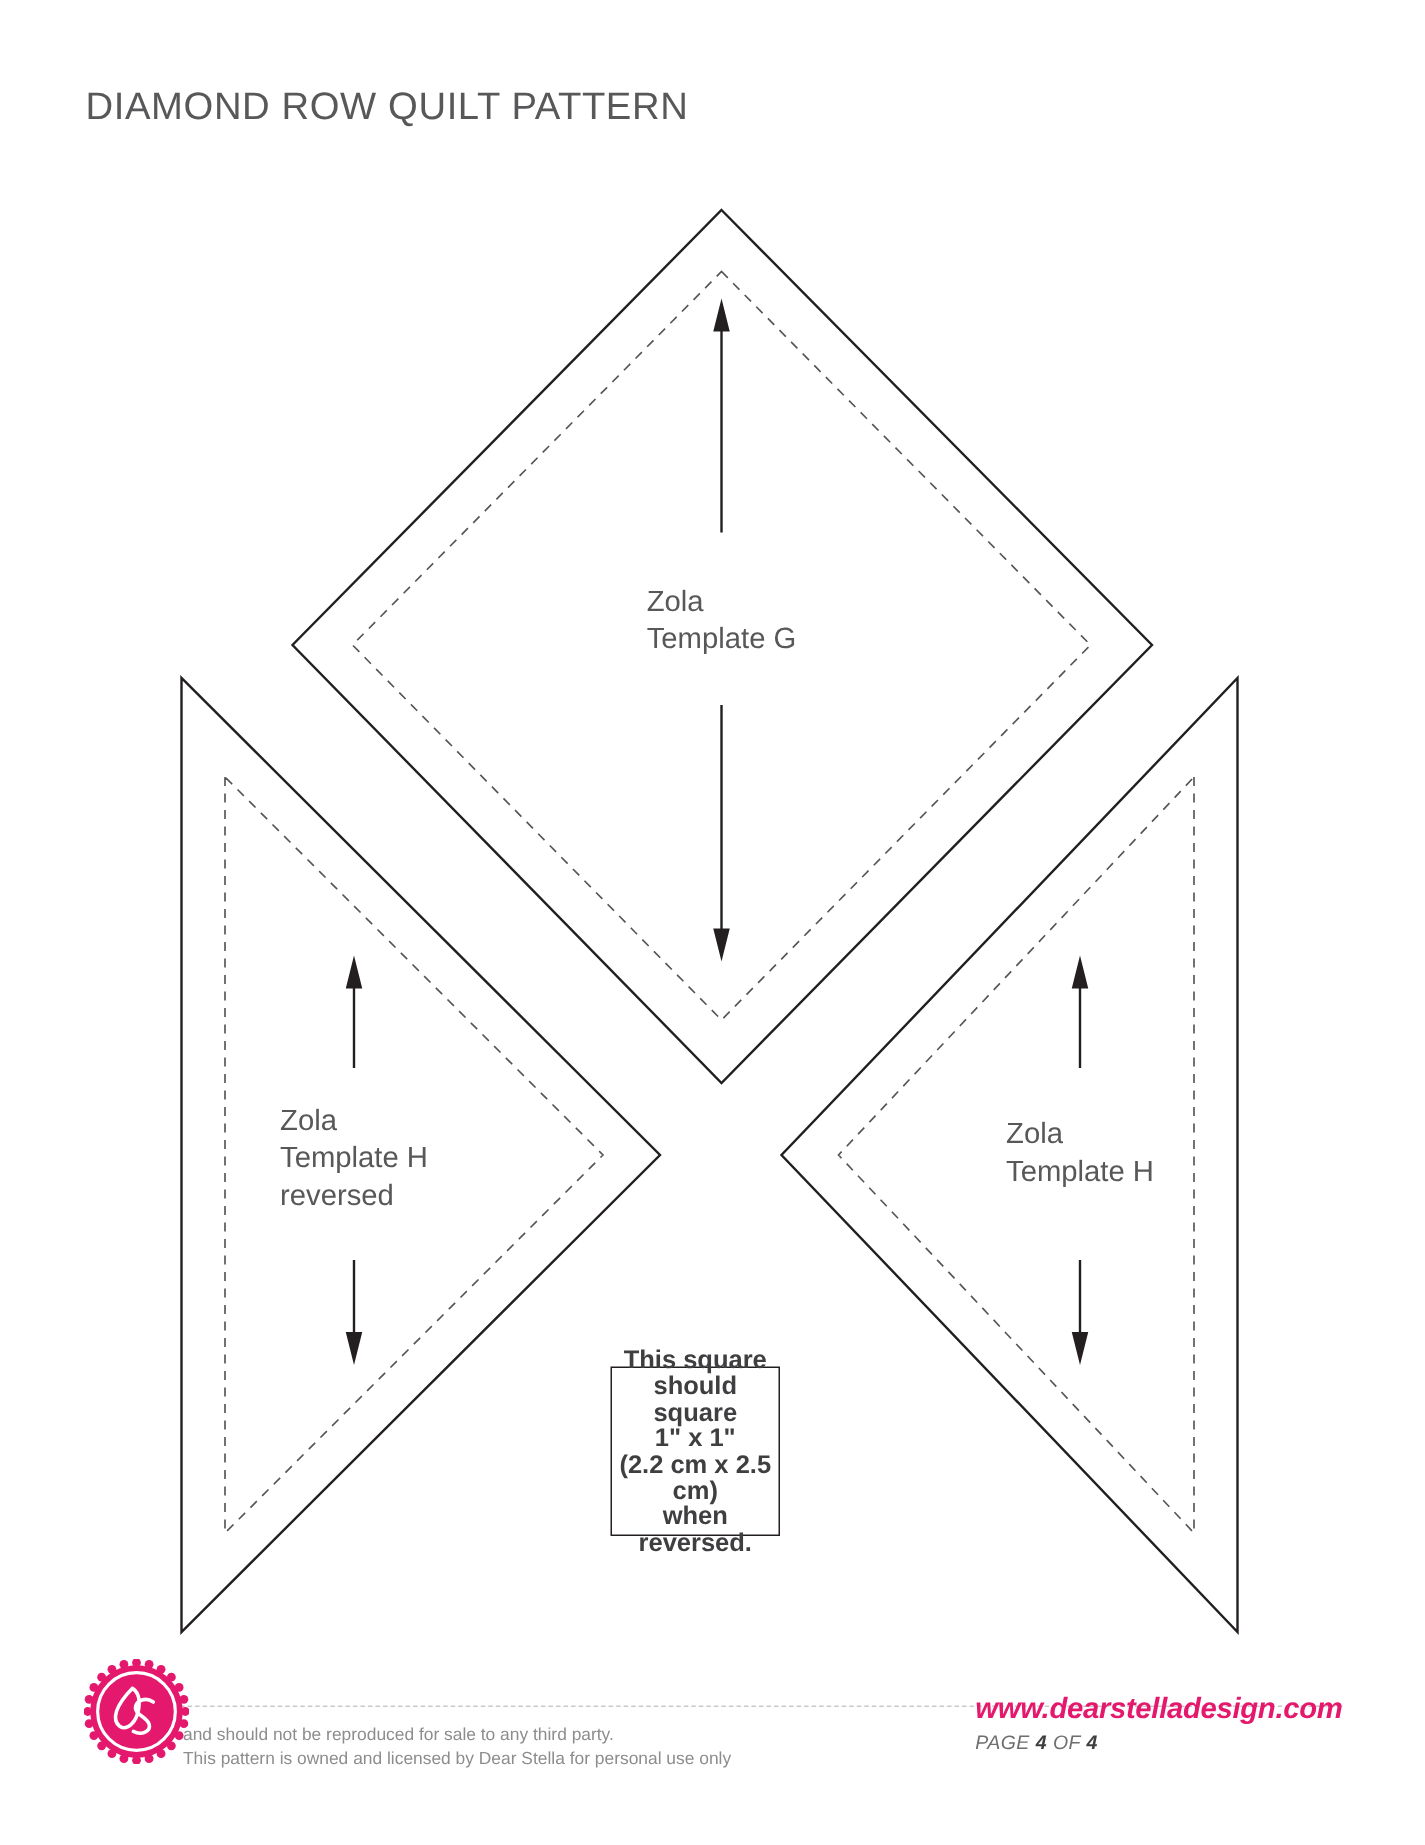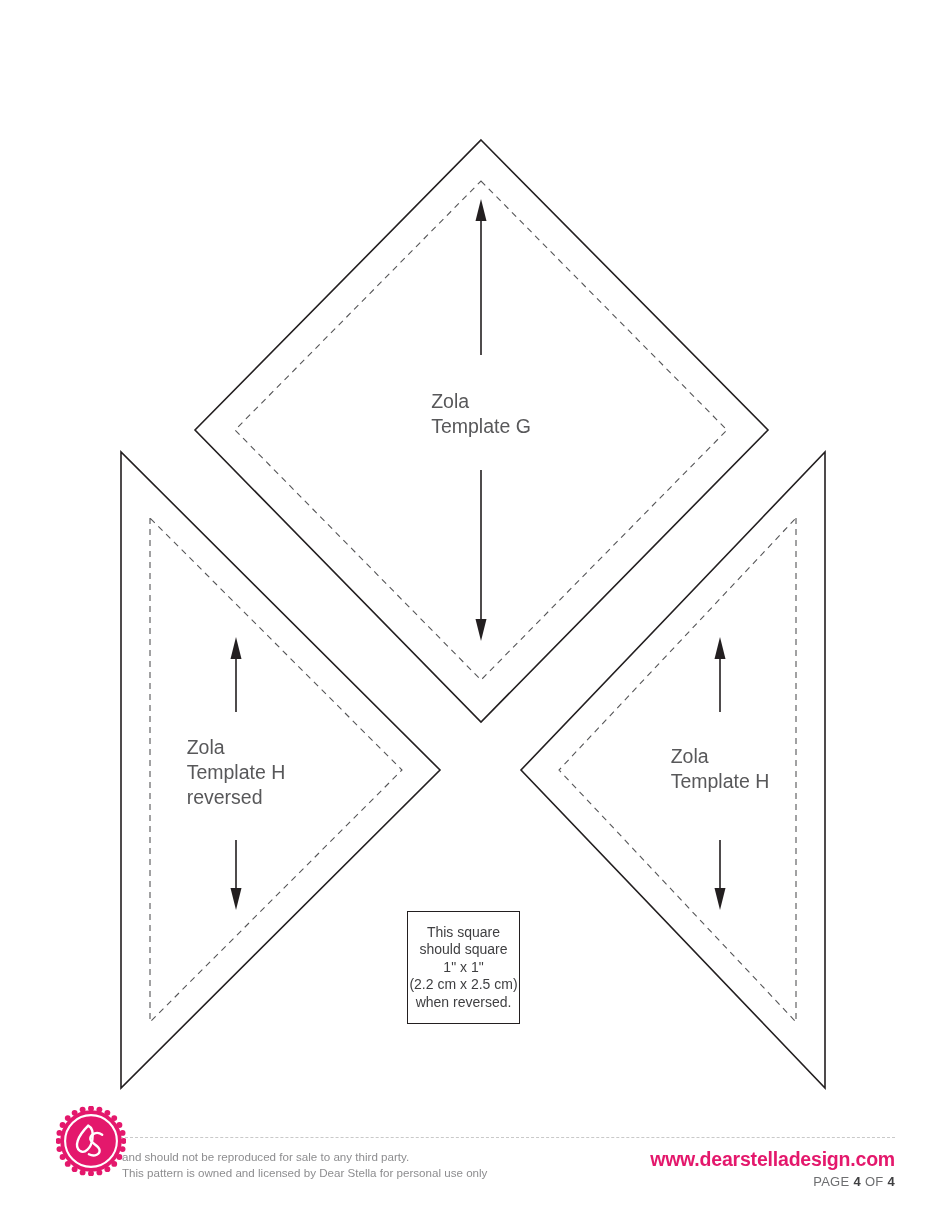--- a/index.html
+++ b/index.html
@@ -69,24 +69,24 @@
     height: 113px;
     box-sizing: border-box;
     border: 1px solid #231f20;
     background: #ffffff;
     display: flex;
     align-items: center;
     justify-content: center;
   }
   #measure-square-text {
     text-align: center;
-    font-size: 14px;
+    font-size: 17px;
     line-height: 17.4px;
     color: #3f3f41;
-    font-weight: 400;
+    font-weight: 700;
   }
 
   
   #footer {
     position: absolute;
     left: 0;
     top: 1105px;
     width: 950px;
     height: 125px;
   }
@@ -111,22 +111,22 @@
     top: 44px;
     width: 400px;
     font-size: 11.6px;
     line-height: 15.5px;
     color: #8d8d8f;
     font-weight: 400;
   }
   #footer-right {
     position: absolute;
     right: 55px;
-    top: 43px;
-    text-align: right;
+    top: 23px;
+    font-style: italic;
   }
   #footer-website {
     font-size: 19.5px;
     font-weight: bold;
     color: #e4186c;
     letter-spacing: -0.2px;
     white-space: nowrap;
   }
   #footer-page {
     margin-top: 3px;
@@ -135,20 +135,21 @@
     letter-spacing: 0.3px;
     white-space: nowrap;
   }
   #footer-page b { font-weight: bold; color: #3f3f41; }
 </style>
 </head>
 <body>
 
 <div id="page">
 
+  <div id="page-title">DIAMOND ROW QUILT PATTERN</div>
 
   <svg id="pattern-canvas" viewBox="0 0 950 1230" width="950" height="1230" xmlns="http://www.w3.org/2000/svg">
 
     <g>
       <polygon points="481,140 768,430 481,722 195,430" fill="#ffffff" stroke="#231f20" stroke-width="1.6"></polygon>
       <polygon points="481,181 727,430 481,680 235,430" fill="none" stroke="#555557" stroke-width="1.1" stroke-dasharray="6,5"></polygon>
 
       <g>
         <line x1="481" y1="355" x2="481" y2="212" stroke="#231f20" stroke-width="1.6"></line>
         <polygon points="481,199 475.5,221 486.5,221" fill="#231f20"></polygon>

